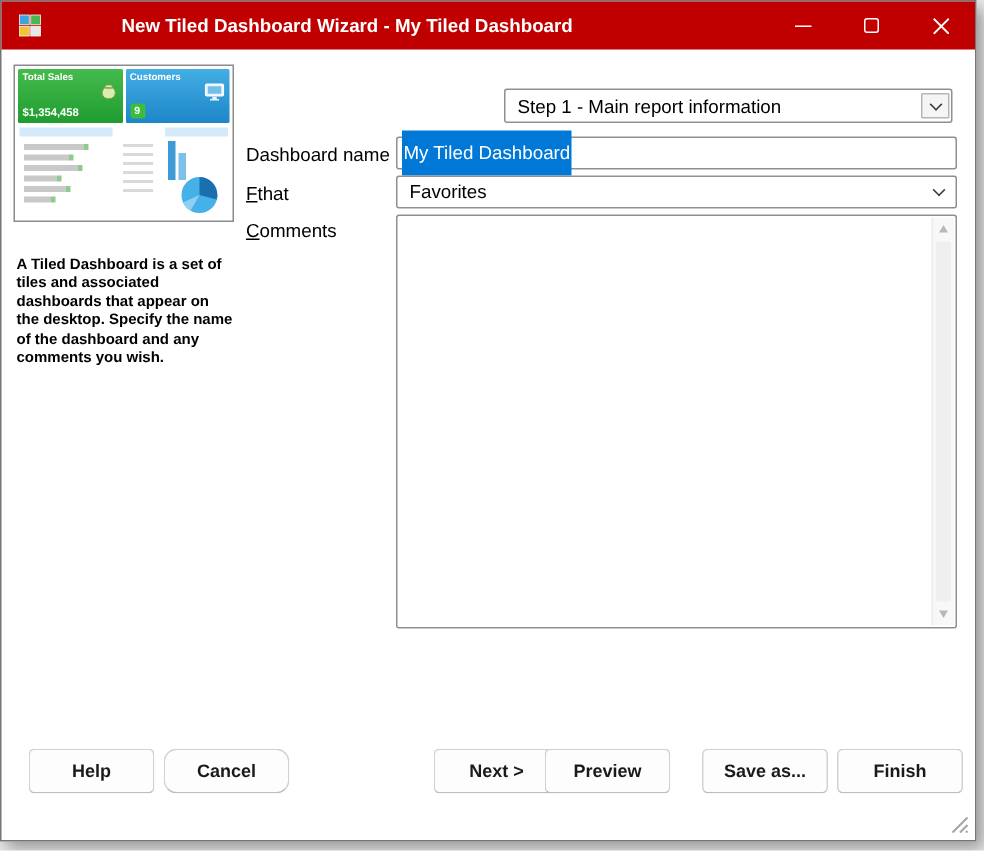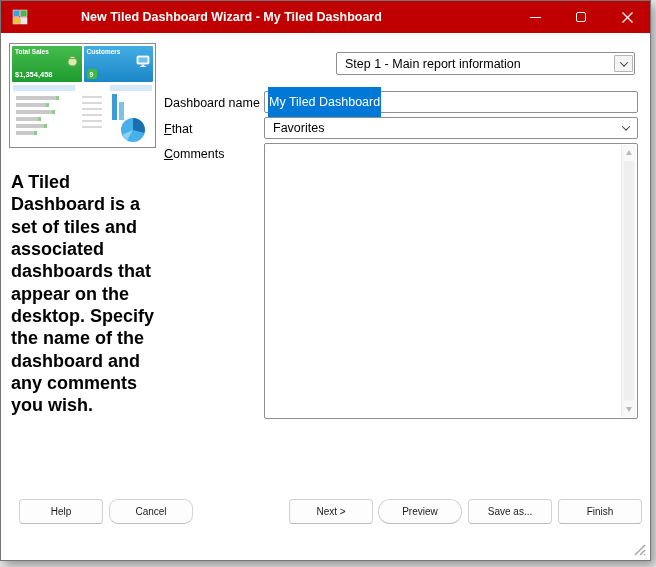--- a/index.html
+++ b/index.html
@@ -40,29 +40,29 @@
   .tile-badge {
     position: absolute; left: 3px; bottom: 3px; width: 10px; height: 10px;
     background: #3dbb3d; border-radius: 2px; font-size: 7px; font-weight: 700;
     display: flex; align-items: center; justify-content: center;
   }
   .tile-icon { position: absolute; right: 3px; top: 9px; display:block; }
   .mini-charts { display: block; margin-top: 2px; }
   
   .desc {
     position: absolute; left: 10px; top: 170px; width: 145px;
-    font-size: 18px; font-weight: 700; line-height: 1.24;
+    font-size: 10px; font-weight: 700; line-height: 1.24;
   }
   
   .combo {
     position: absolute; border: 1px solid #8f8f8f; background: #fff; border-radius: 2px;
     display: flex; align-items: center; font-size: 12.5px; padding-left: 8px;
   }
   .combo .value { flex: 1; white-space: nowrap; overflow: hidden; }
-  .step-combo { left: 335px; top: 51px; width: 299px; height: 23px; }
+  .step-combo { left: 335px; top: 58px; width: 299px; height: 23px; }
   .folder-combo { left: 263px; top: 116px; width: 374px; height: 22px; }
   .combo-btn {
     width: 19px; height: 17px; margin-right: 1px; border: 1px solid #b5b5b5;
     background: #f5f5f5; border-radius: 1px;
     display: flex; align-items: center; justify-content: center; flex: 0 0 auto;
   }
   .chevron {
     width: 6px; height: 6px; border-right: 1.6px solid #3b3b3b; border-bottom: 1.6px solid #3b3b3b;
     transform: rotate(45deg) translate(-1px,-1px);
   }
@@ -93,29 +93,29 @@
     border-bottom: 5px solid #b8b8b8;
   }
   .arrow-down {
     position: absolute; bottom: 5px; left: 4px; width: 0; height: 0;
     border-left: 3.5px solid transparent; border-right: 3.5px solid transparent;
     border-top: 5px solid #b8b8b8;
   }
   .ta-thumb { position: absolute; left: 2px; right: 2px; top: 16px; bottom: 16px; background: #efefef; border-radius: 2px; }
   
   .btn {
-    position: absolute; top: 498px; width: 84px; height: 25px;
+    position: absolute; top: 498px; width: 84px; height: 30px;
     border: 1px solid #d2d2d2; border-bottom-color: #bdbdbd; border-radius: 4px;
-    background: #fdfdfd; font-size: 10px; color: #1a1a1a;
-    display: flex; align-items: center; justify-content: center; cursor: default;
+    background: #fdfdfd; font-size: 12px; color: #1a1a1a;
+    display: flex; align-items: center; justify-content: center; cursor: default; font-weight: bold;
   }
   .btn-help   { left: 18px; }
   .btn-cancel { left: 108px; border-radius: 9px; }
   .btn-next   { left: 288px; }
-  .btn-preview{ left: 377px; border-radius: 12px; }
+  .btn-preview{ left: 362px; }
   .btn-saveas { left: 467px; }
   .btn-finish { left: 557px; }
   .resize-grip { position: absolute; right: 4px; bottom: 4px; display:block; }
 </style>
 </head>
 <body>
 
 <div class="dialog">
 
   <div class="titlebar">

